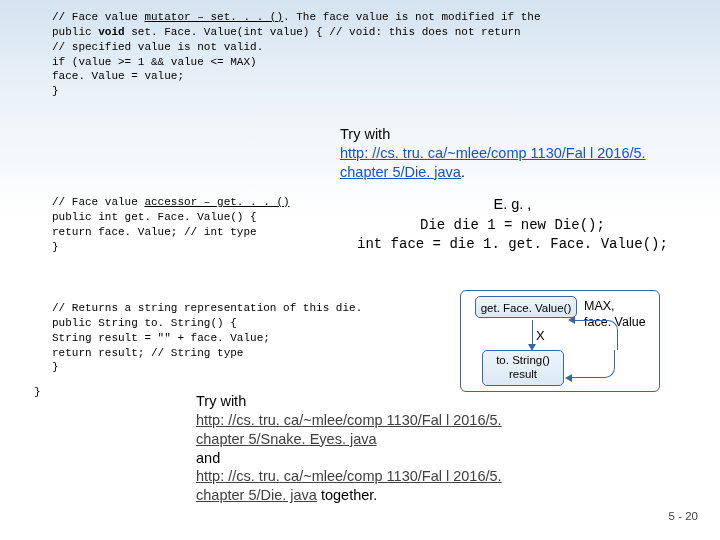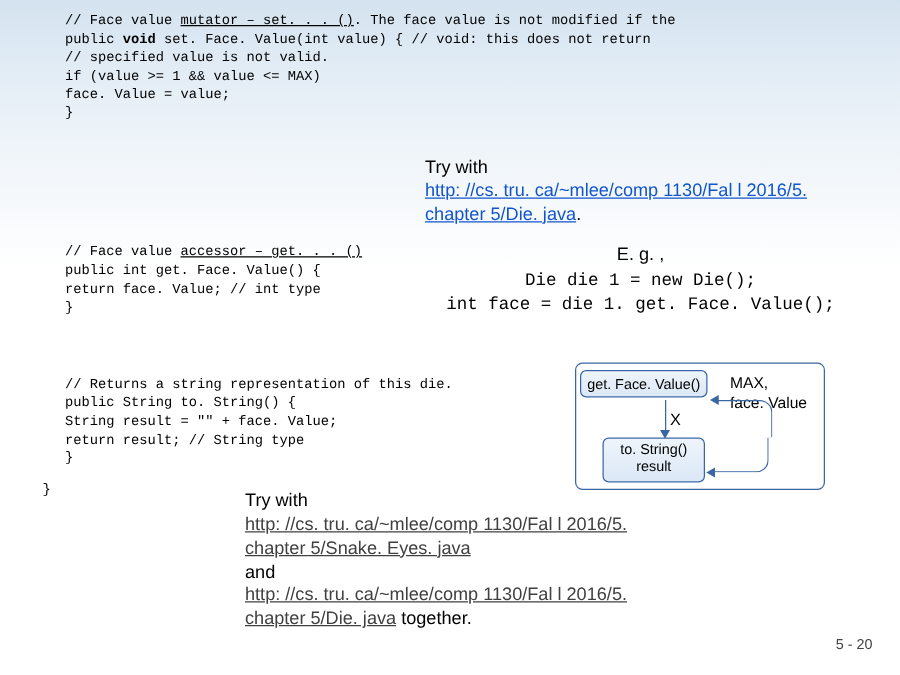--- a/index.html
+++ b/index.html
@@ -65,21 +65,21 @@
     left: 0px;
     top: 0px;
     width: 200px;
     height: 102px;
     border: 1.5px solid #3a66a6;
     border-radius: 6px;
     background: #fff;
   }
   .box-getFace {
     position: absolute;
-    left: 4px;
+    left: 15px;
     top: 6px;
     width: 102px;
     height: 22px;
     border: 1.5px solid #3a66a6;
     border-radius: 5px;
     background: linear-gradient(#eef4fb,#dbe8f6);
     font-size: 11.5px;
     text-align: center;
     line-height: 22px;
   }

